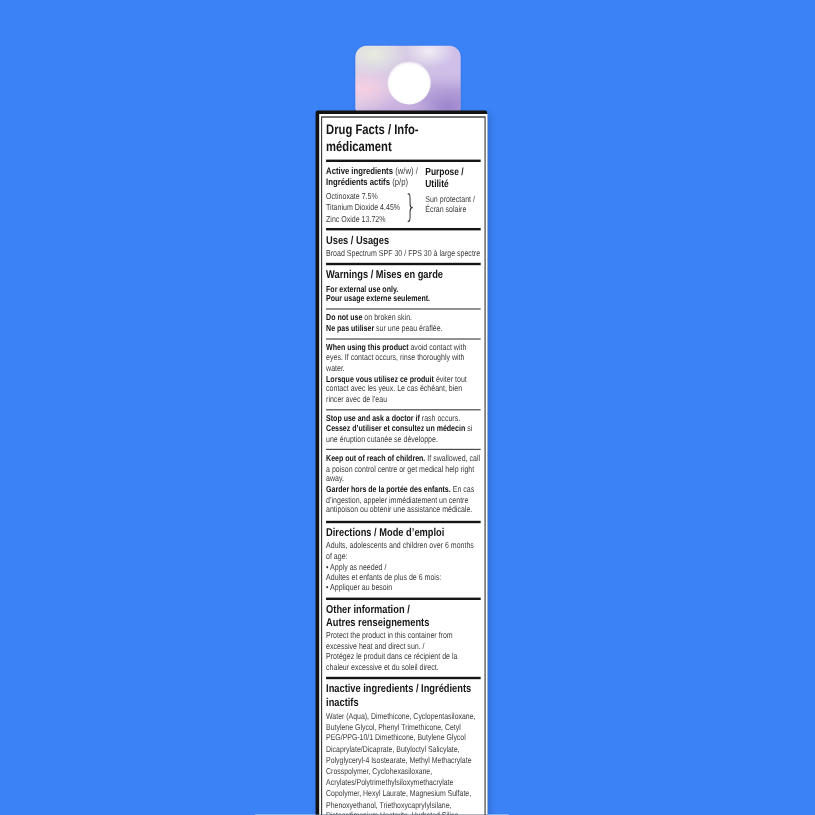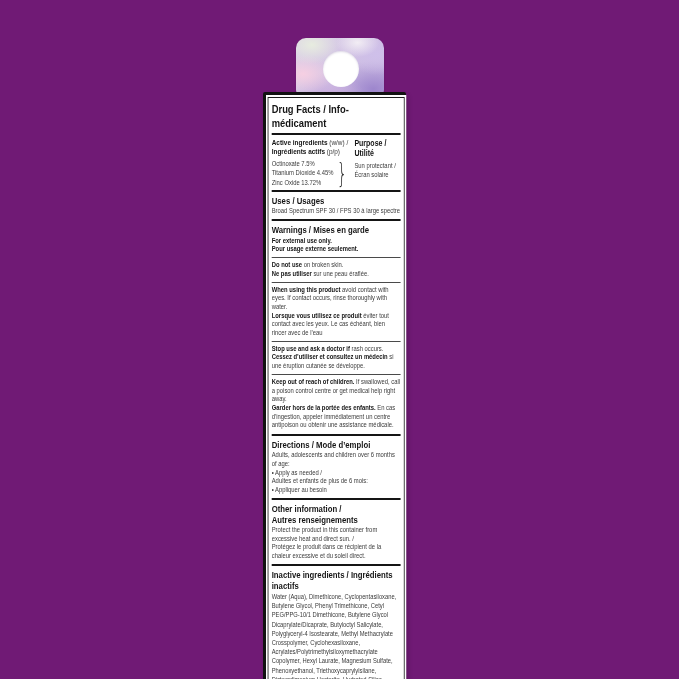--- a/index.html
+++ b/index.html
@@ -1,16 +1,16 @@
 <!DOCTYPE html>
 <html><head>
 <meta charset="utf-8">
 <style>
   html,body{margin:0;padding:0;background:#ffffff;}
-  .stage{position:relative;width:679px;height:679px;background:#701a75;overflow:hidden;
+  .stage{position:relative;width:679px;height:679px;background:#3b82f6;overflow:hidden;
          font-family:"Liberation Sans",sans-serif;}
 
   
   .hang-tab{position:absolute;left:296px;top:38px;width:88px;height:58px;
     border-radius:10px 10px 6px 6px;
     background:
       radial-gradient(55% 55% at 18% 12%, #e7ecdf 0%, rgba(231,236,223,0) 60%),
       radial-gradient(45% 45% at 70% 8%, #f2edf4 0%, rgba(242,237,244,0) 55%),
       radial-gradient(55% 60% at 92% 28%, #cfc0ea 0%, rgba(207,192,234,0) 60%),
       radial-gradient(60% 55% at 8% 62%, #f6cfe2 0%, rgba(246,207,226,0) 60%),

